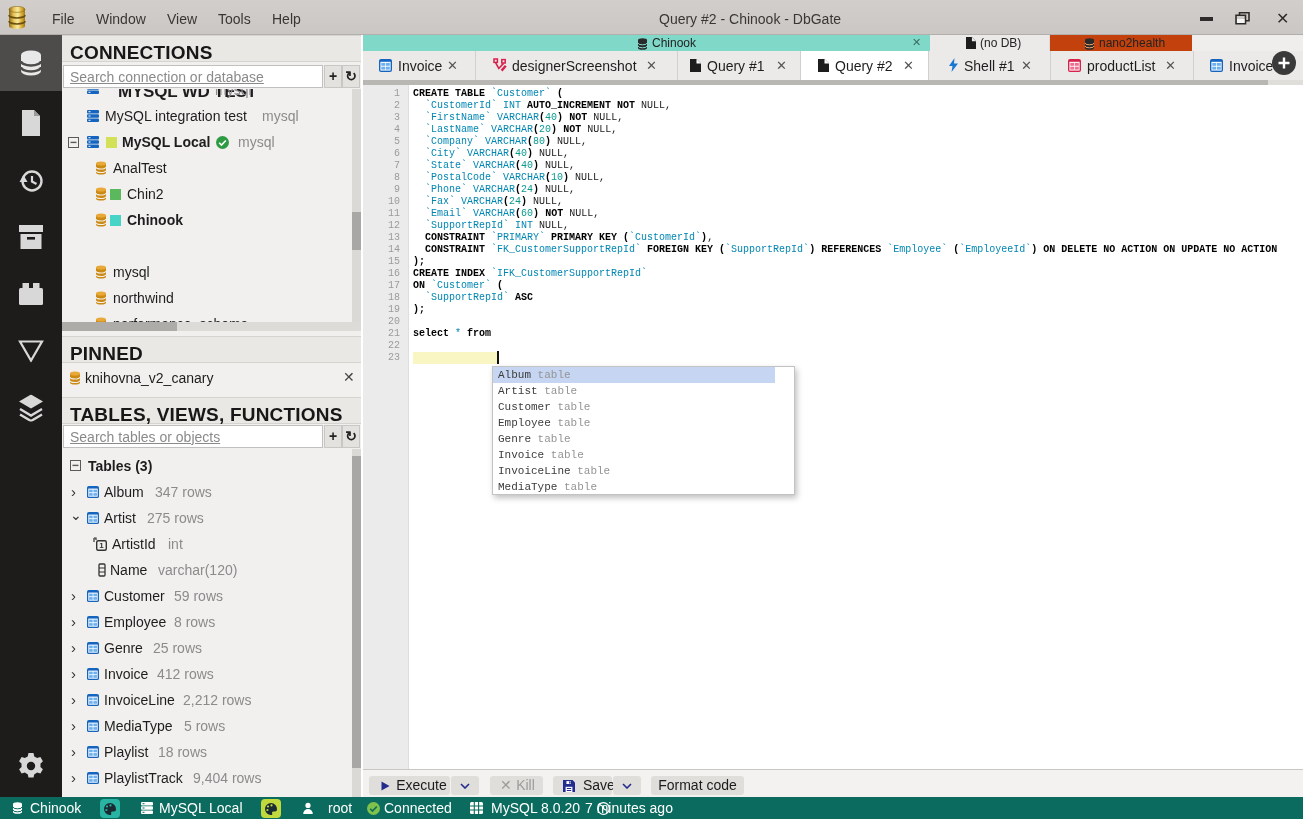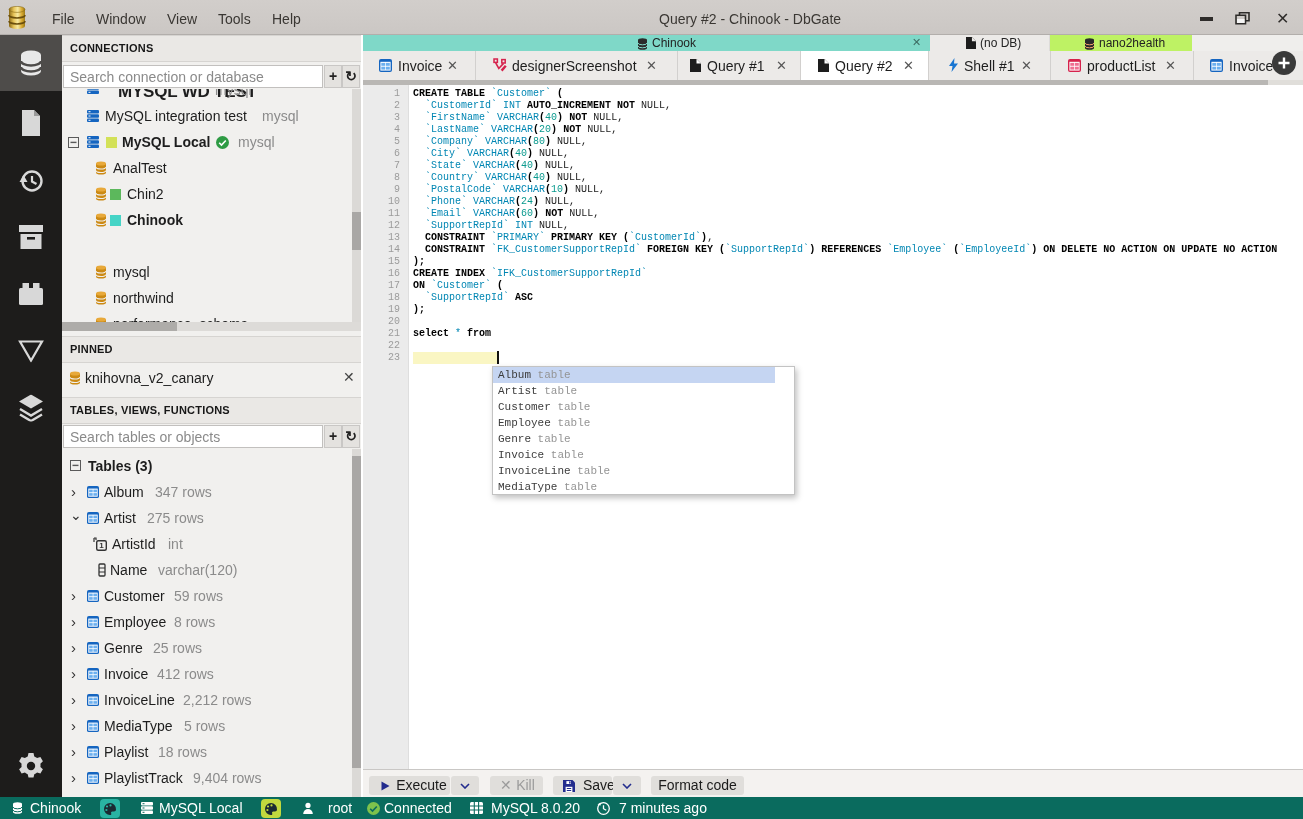--- a/index.html
+++ b/index.html
@@ -14,23 +14,23 @@
 .winbtn { position:absolute; top:7px; font-size:17px; color:#444; }
 
 
 #iconbar { left:0; top:35px; width:62px; height:762px; background:#1d1c1b; }
 #iconbar .cell { position:absolute; left:0; width:62px; height:56px; }
 #iconbar .sel { background:#4e4c4a; }
 #iconbar svg { position:absolute; left:50%; top:50%; transform:translate(-50%,-50%); }
 
 
 #panel { left:62px; top:35px; width:299px; height:762px; background:#f1f0ee; overflow:hidden; }
-.phdr { position:absolute; left:0; width:299px; height:27px; background:#eae8e5; border-top:1px solid #d6d4d1; border-bottom:1px solid #d6d4d1; font-weight:bold; font-size:11px; color:#171717; padding:6px 0 0 8px; letter-spacing:.2px; }
+.phdr { position:absolute; left:0; width:299px; height:27px; background:#eae8e5; border-top:1px solid #d6d4d1; border-bottom:1px solid #d6d4d1; font-weight:bold; font-size:19px; color:#171717; padding:6px 0 0 8px; letter-spacing:.2px; }
 .srow { position:absolute; left:0; width:299px; height:25px; background:#f1f0ee; }
-.srow input { position:absolute; left:1px; top:1px; width:260px; height:23px; border:1px solid #c2c0be; font-size:14px; color:#8a8a8a; padding-left:6px; font-family:"Liberation Sans",sans-serif; background:#fff; }
+.srow input { position:absolute; left:1px; top:1px; width:260px; height:23px; border:1px solid #c2c0be; font-size:14px; color:#8a8a8a; padding-left:6px; font-family:"Liberation Sans",sans-serif; background:#fff;text-decoration:underline; }
 .sbtn { position:absolute; top:1px; width:18px; height:23px; background:#e4e2df; border:1px solid #c9c7c5; color:#222; font-size:14px; font-weight:bold; text-align:center; line-height:21px; }
 .row { position:absolute; left:0; width:290px; height:26px; font-size:14px; color:#1d1d1d; }
 .row .txt { position:absolute; top:5px; }
 .row .gray { color:#8b8b8b; }
 .row .b { font-weight:bold; }
 .sq { position:absolute; top:8px; width:11px; height:11px; }
 .vscroll { position:absolute; width:9px; background:#dbd9d6; }
 .vthumb { position:absolute; left:0; width:9px; background:#a9a7a5; }
 .chev { position:absolute; left:9px; top:4px; font-size:15px; color:#333; }
 .chevd { position:absolute; left:8px; top:2px; font-size:14px; color:#333; }
@@ -432,21 +432,21 @@
     <span style="position:absolute;left:289px;top:1px">Chinook</span>
     <span style="position:absolute;left:549px;top:1px;color:#3c6b62;font-size:11px">✕</span>
   </div>
   <div style="position:absolute;left:567px;top:0;width:120px;height:16px;background:#eceae8;border-right:1px solid #dddbd9">
     <svg style="position:absolute;left:36px;top:2px" width="10" height="12" viewBox="0 0 11 13">
         <path fill="#1d1d1d" d="M0 0 h6.5 l4.5 4.5 v8.5 h-11 z"></path>
         <path fill="#eceae8" d="M6.5 0 l4.5 4.5 h-4.5 z"></path>
       </svg>
     <span style="position:absolute;left:50px;top:1px">(no DB)</span>
   </div>
-  <div style="position:absolute;left:687px;top:0;width:142px;height:16px;background:#bef264">
+  <div style="position:absolute;left:687px;top:0;width:142px;height:16px;background:#c2410c">
     <svg style="position:absolute;left:34px;top:2.5px" width="11" height="12" viewBox="0 0 11 12">
         <path fill="#2b2b2b" d="M1 2 h9 v8 a4.5 1.8 0 0 1 -9 0 z"></path>
         <ellipse cx="5.5" cy="2" rx="4.5" ry="1.8" fill="#2b2b2b"></ellipse>
         <path d="M1 5 a4.5 1.8 0 0 0 9 0 M1 8 a4.5 1.8 0 0 0 9 0" fill="none" stroke="#f2a368" stroke-width="1"></path>
       </svg>
     <span style="position:absolute;left:49px;top:1px">nano2health</span>
   </div>
 </div>
 
 <div class="abs" id="tabs">
@@ -538,23 +538,23 @@
   </div>
   <div id="hl23"></div>
   <div id="code">
       <div><span class="k">CREATE TABLE</span> <span class="t">`Customer`</span> <span class="k">(</span></div>
 <div>  <span class="t">`CustomerId`</span> <span class="t">INT</span> <span class="k">AUTO_INCREMENT NOT</span> NULL,</div>
 <div>  <span class="t">`FirstName`</span> <span class="t">VARCHAR</span><span class="k">(</span><span class="n">40</span><span class="k">)</span> <span class="k">NOT</span> NULL,</div>
 <div>  <span class="t">`LastName`</span> <span class="t">VARCHAR</span><span class="k">(</span><span class="n">20</span><span class="k">)</span> <span class="k">NOT</span> NULL,</div>
 <div>  <span class="t">`Company`</span> <span class="t">VARCHAR</span><span class="k">(</span><span class="n">80</span><span class="k">)</span> NULL,</div>
 <div>  <span class="t">`City`</span> <span class="t">VARCHAR</span><span class="k">(</span><span class="n">40</span><span class="k">)</span> NULL,</div>
 <div>  <span class="t">`State`</span> <span class="t">VARCHAR</span><span class="k">(</span><span class="n">40</span><span class="k">)</span> NULL,</div>
-<div>  <span class="t">`Country`</span> <span class="t">VARCHAR</span><span class="k">(</span><span class="n">40</span><span class="k">)</span> NULL,</div>
 <div>  <span class="t">`PostalCode`</span> <span class="t">VARCHAR</span><span class="k">(</span><span class="n">10</span><span class="k">)</span> NULL,</div>
 <div>  <span class="t">`Phone`</span> <span class="t">VARCHAR</span><span class="k">(</span><span class="n">24</span><span class="k">)</span> NULL,</div>
+<div>  <span class="t">`Fax`</span> <span class="t">VARCHAR</span><span class="k">(</span><span class="n">24</span><span class="k">)</span> NULL,</div>
 <div>  <span class="t">`Email`</span> <span class="t">VARCHAR</span><span class="k">(</span><span class="n">60</span><span class="k">)</span> <span class="k">NOT</span> NULL,</div>
 <div>  <span class="t">`SupportRepId`</span> <span class="t">INT</span> NULL,</div>
 <div>  <span class="k">CONSTRAINT</span> <span class="t">`PRIMARY`</span> <span class="k">PRIMARY KEY (</span><span class="t">`CustomerId`</span><span class="k">)</span>,</div>
 <div>  <span class="k">CONSTRAINT</span> <span class="t">`FK_CustomerSupportRepId`</span> <span class="k">FOREIGN KEY (</span><span class="t">`SupportRepId`</span><span class="k">) REFERENCES</span> <span class="t">`Employee`</span> <span class="k">(</span><span class="t">`EmployeeId`</span><span class="k">) ON DELETE NO ACTION ON UPDATE NO ACTION</span></div>
 <div><span class="k">);</span></div>
 <div><span class="k">CREATE INDEX</span> <span class="t">`IFK_CustomerSupportRepId`</span></div>
 <div><span class="k">ON</span> <span class="t">`Customer`</span> <span class="k">(</span></div>
 <div>  <span class="t">`SupportRepId`</span> <span class="k">ASC</span></div>
 <div><span class="k">);</span></div>
 <div>&nbsp;</div>
@@ -654,14 +654,14 @@
   <svg class="sitem" style="left:470px;top:5px" width="13" height="12" viewBox="0 0 13 12">
       <rect width="13" height="12" rx="1.5" fill="#fff"></rect>
       <path d="M0 4 h13 M4.3 0 v12 M8.6 0 v12 M0 8 h13" stroke="#0a6b5e" stroke-width="1.1"></path>
     </svg>
   <span class="sitem" style="left:491px">MySQL 8.0.20</span>
   <svg class="sitem" style="left:597px;top:5px" width="13" height="13" viewBox="0 0 13 13">
       <circle cx="6.5" cy="6.5" r="5.8" fill="none" stroke="#fff" stroke-width="1.3"></circle>
       <path d="M6.5 3.2 v3.5 l2.8 1.6" fill="none" stroke="#fff" stroke-width="1.3"></path>
       <path fill="#fff" d="M1 2.5 l2.8 -2 l0.5 3z" transform="translate(-0.5,0)"></path>
     </svg>
-  <span class="sitem" style="left:619px">7 minutes ago</span>
+  <span class="sitem" style="left:585px">7 minutes ago</span>
 </div>
 
 </body></html>

